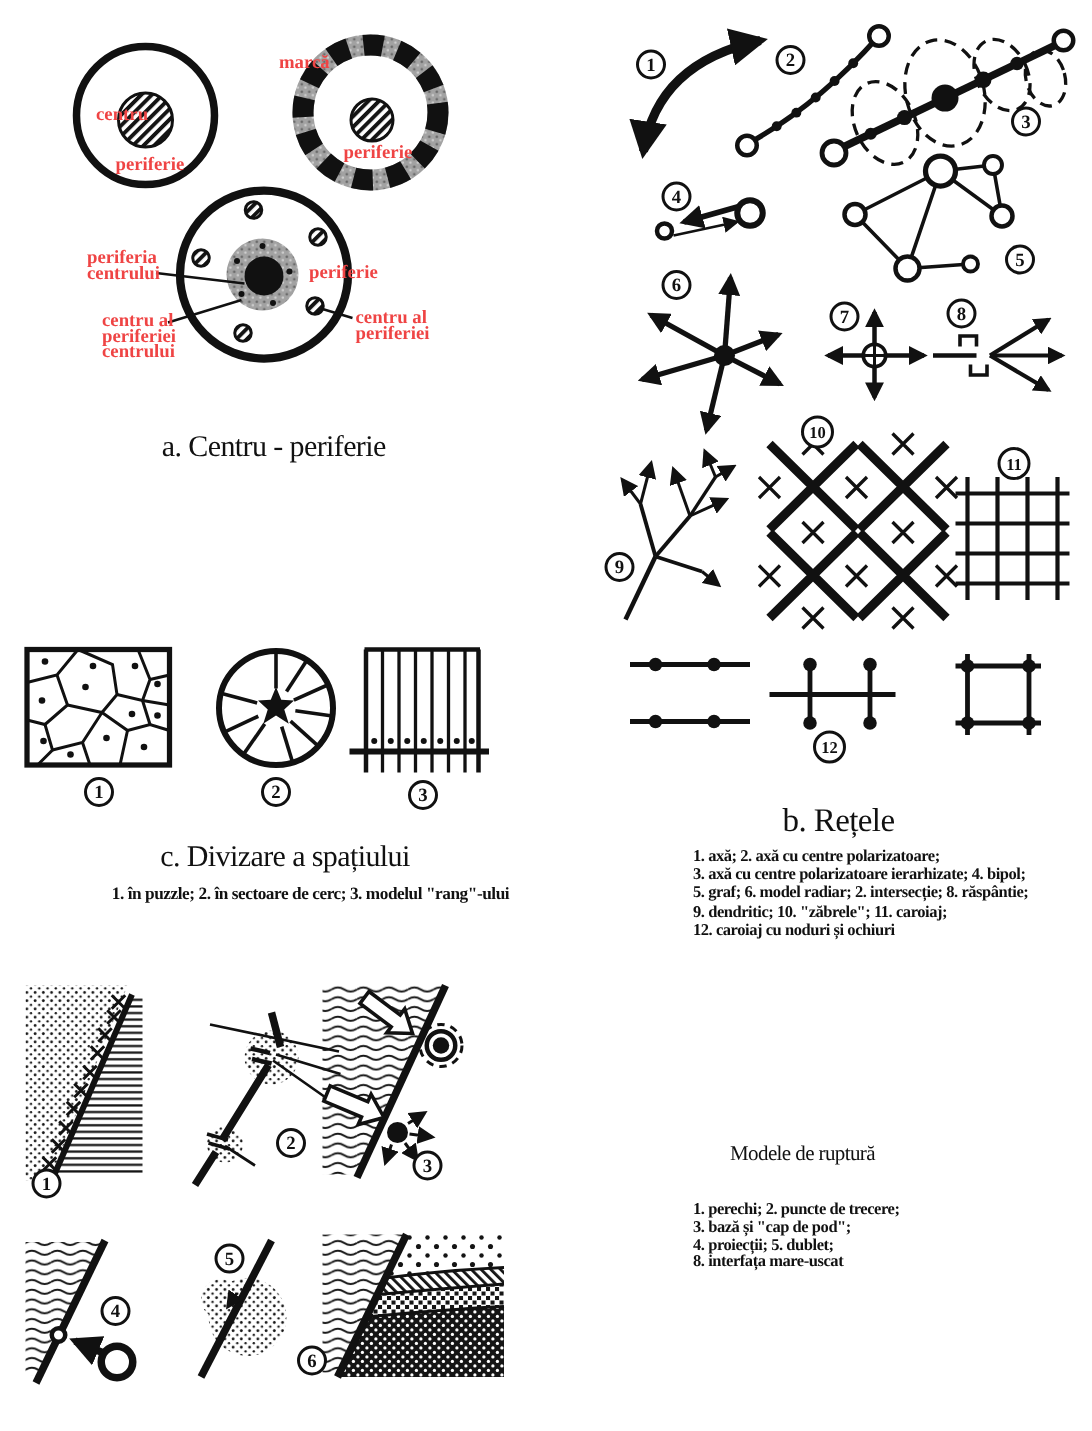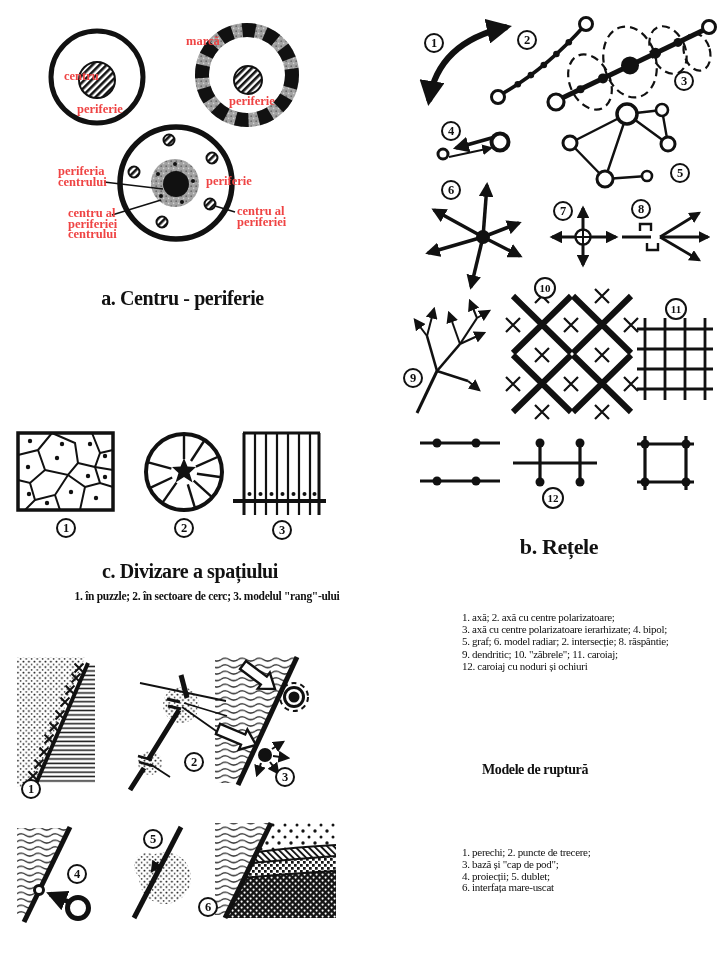--- a/index.html
+++ b/index.html
@@ -1,22 +1,22 @@
 <!DOCTYPE html>
 <html><head>
 <meta charset="utf-8">
 <style>
   html,body { margin:0; padding:0; background:#e8e8e8; }
   .page { position:relative; width:728px; height:954px; background:#ffffff; overflow:hidden;
           font-family:"Liberation Serif", serif; color:#111; }
   svg.fig { position:absolute; display:block; }
   .lbl { position:absolute; font-weight:700; font-size:12.5px; line-height:10.5px; color:#ef4444; }
-  .h1  { position:absolute; text-align:center; font-weight:700; font-size:20px; letter-spacing:-0.4px; color:#111; }
-  .legend { position:absolute; font-weight:400; font-size:11px; line-height:12.2px; letter-spacing:-0.3px;
-            white-space:nowrap; color:#111;margin-top:46px; }
+  .h1  { position:absolute; text-align:center; font-weight:400; font-size:20px; letter-spacing:-0.4px; color:#111; }
+  .legend { position:absolute; font-weight:700; font-size:11px; line-height:12.2px; letter-spacing:-0.3px;
+            white-space:nowrap; color:#111; }
   .legend-d { line-height:11.8px; }
   .caption { position:absolute; text-align:center; font-weight:700; font-size:11.5px; letter-spacing:-0.3px;
              white-space:nowrap; color:#111; }
   svg text { font-family:"Liberation Serif", serif; font-weight:700; fill:#111; }
 </style>
 </head>
 <body>
 
 <div class="page">
 
@@ -451,16 +451,16 @@
           <circle cx="208" cy="907" r="9" fill="#fff" stroke="#111" stroke-width="2"></circle>
           <text x="208" y="911.2" text-anchor="middle" font-size="12.5">6</text>
         </g>
     </g>
   </svg>
   <div class="h1" style="left:395px;top:762px;width:280px;font-size:14px">Modele de ruptură</div>
   <div class="legend legend-d" style="left:462px;top:801px">
     <div>1. perechi; 2. puncte de trecere;</div>
     <div>3. bază și "cap de pod";</div>
     <div>4. proiecții; 5. dublet;</div>
-    <div>6. interfața mare-uscat</div>
+    <div>8. interfața mare-uscat</div>
   </div>
 
 </div>
 
 </body></html>

